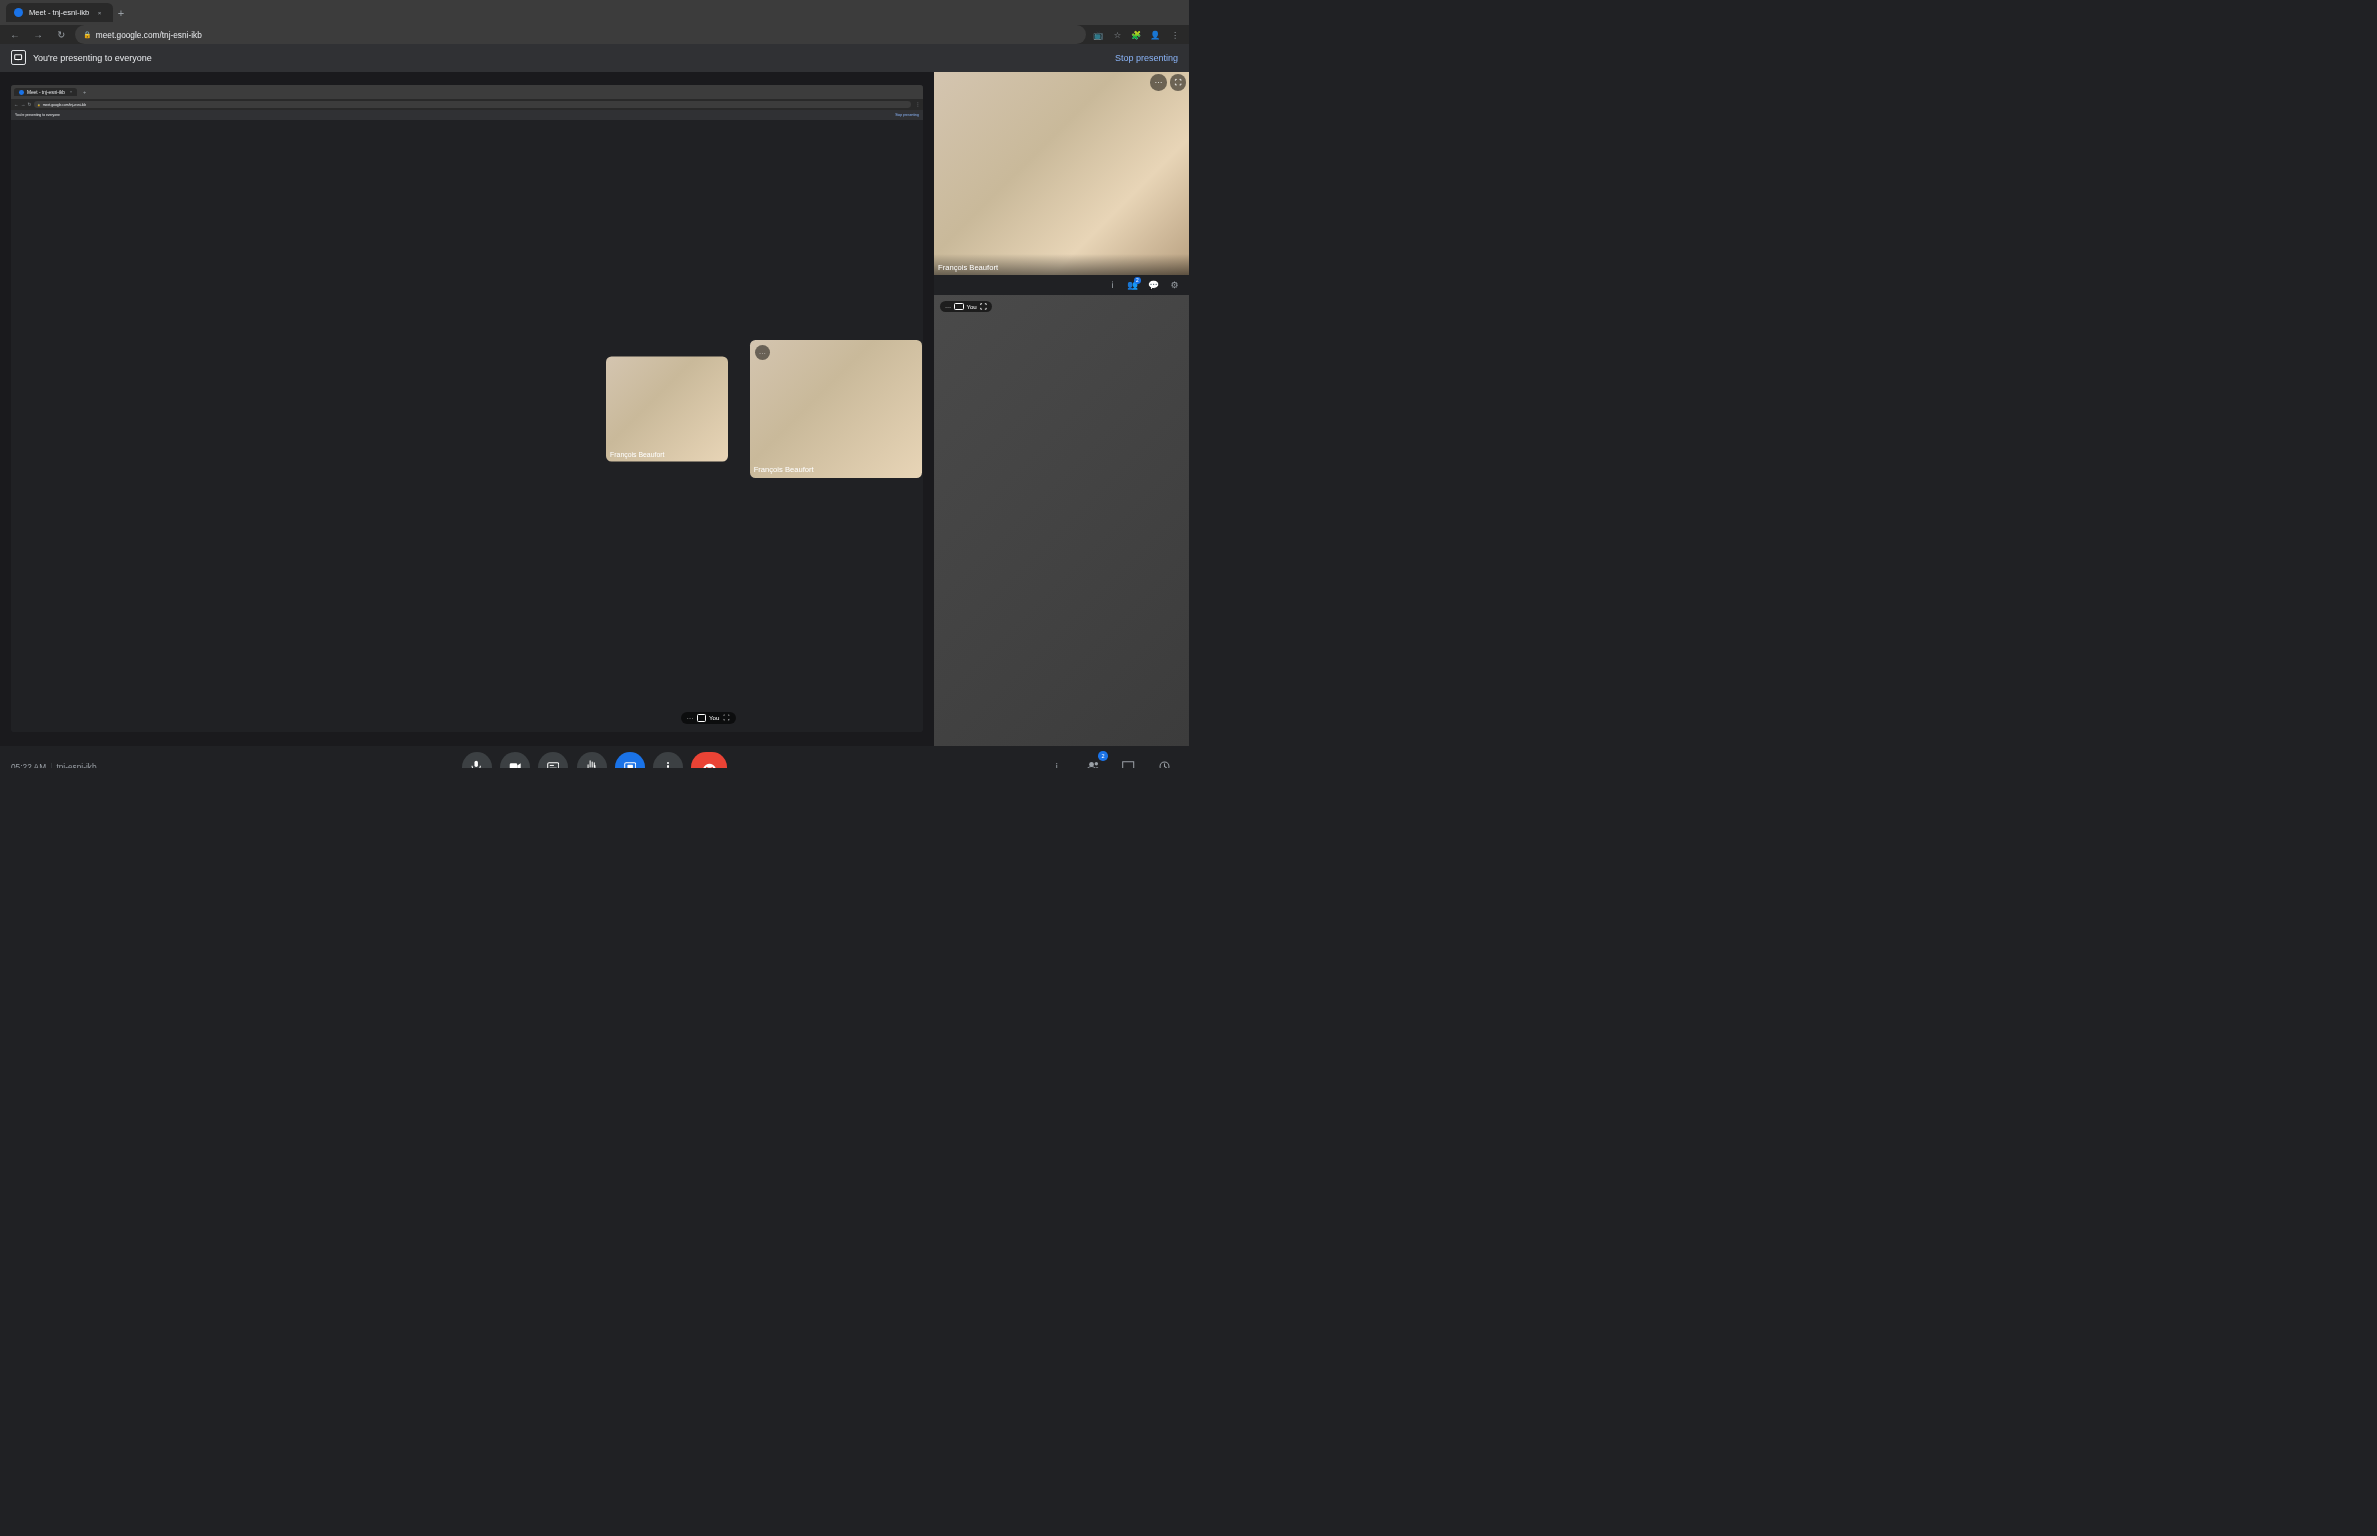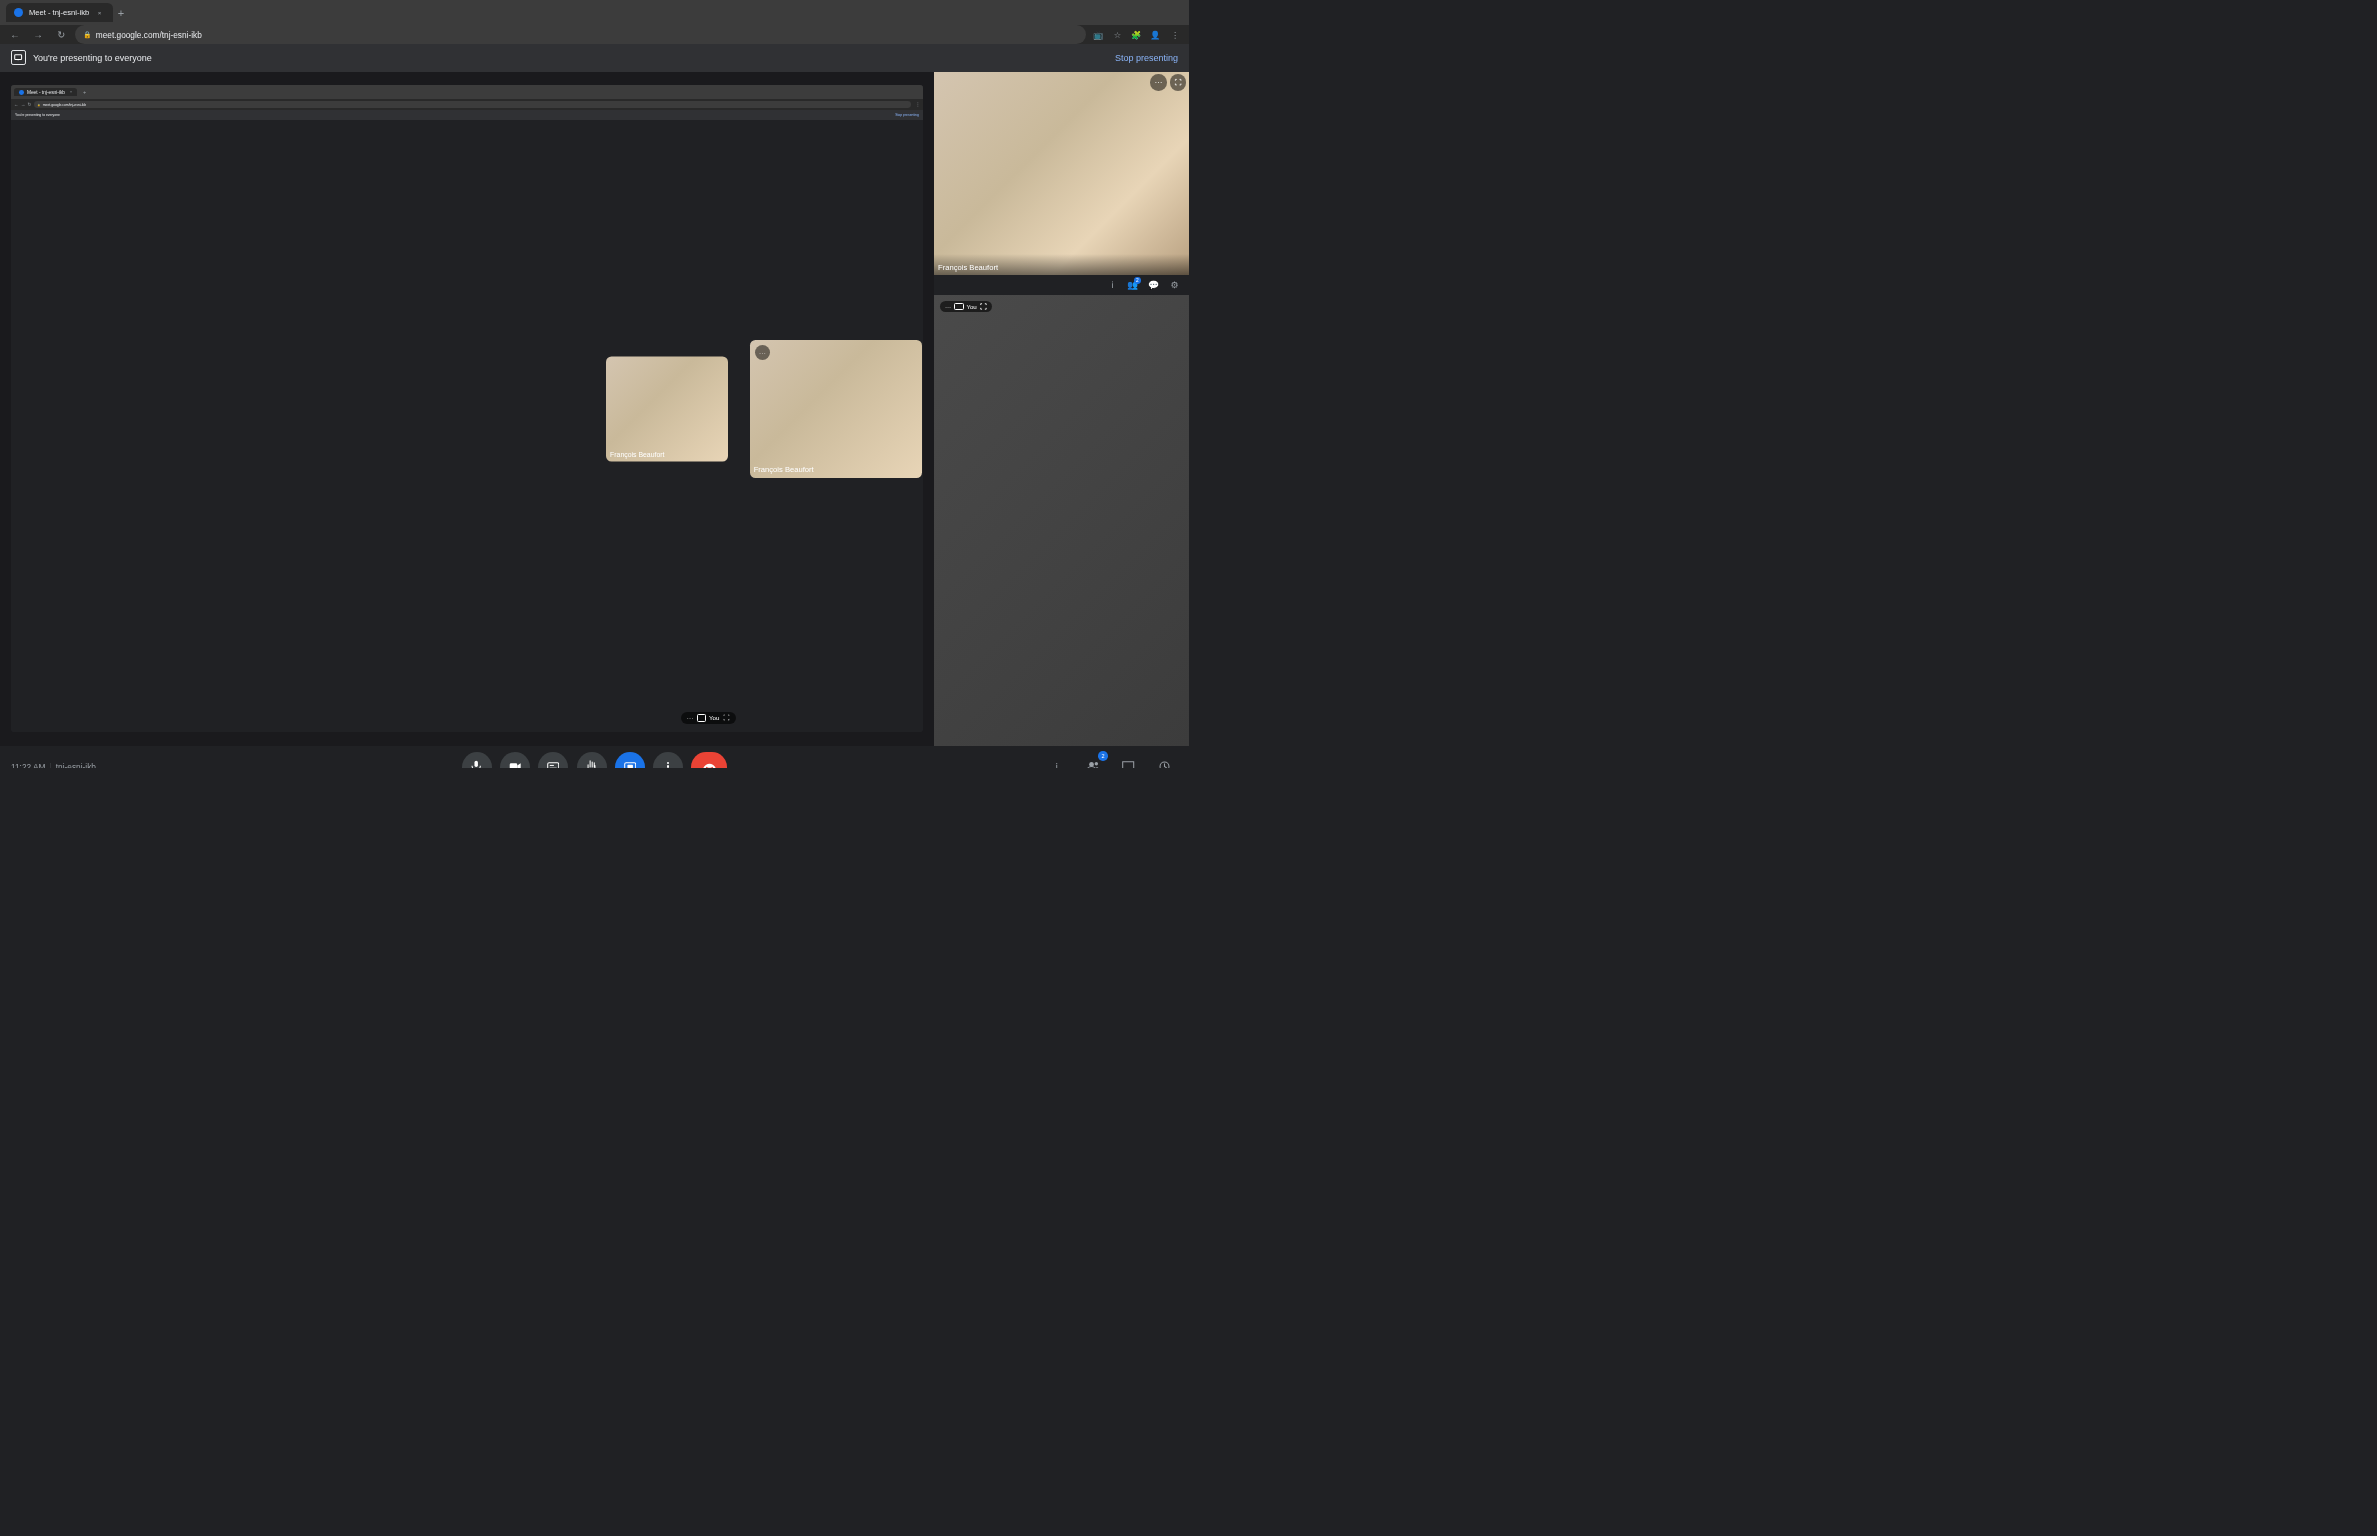--- a/index.html
+++ b/index.html
@@ -517,21 +517,21 @@
           </div>
         </div>
       </div>
     </div>
 
   </div>
 </div>
 
 <div class="bottom-toolbar">
   <div class="toolbar-left">
-    <span>11:22 AM</span>
+    <span>05:22 AM</span>
     <span style="color:#3c4043;">|</span>
     <span>tnj-esni-ikb</span>
   </div>
 
   <div class="toolbar-btn">
     <svg width="12.4" height="12.4" viewBox="0 0 18 18" fill="white">
       <rect x="6.5" y="1" width="5" height="9" rx="2.5" fill="white"></rect>
       <path d="M3 8.5c0 3.3 2.7 6 6 6s6-2.7 6-6" stroke="white" stroke-width="1.5" fill="none"></path>
       <line x1="9" y1="14.5" x2="9" y2="17" stroke="white" stroke-width="1.5"></line>
       <line x1="6" y1="17" x2="12" y2="17" stroke="white" stroke-width="1.5"></line>

